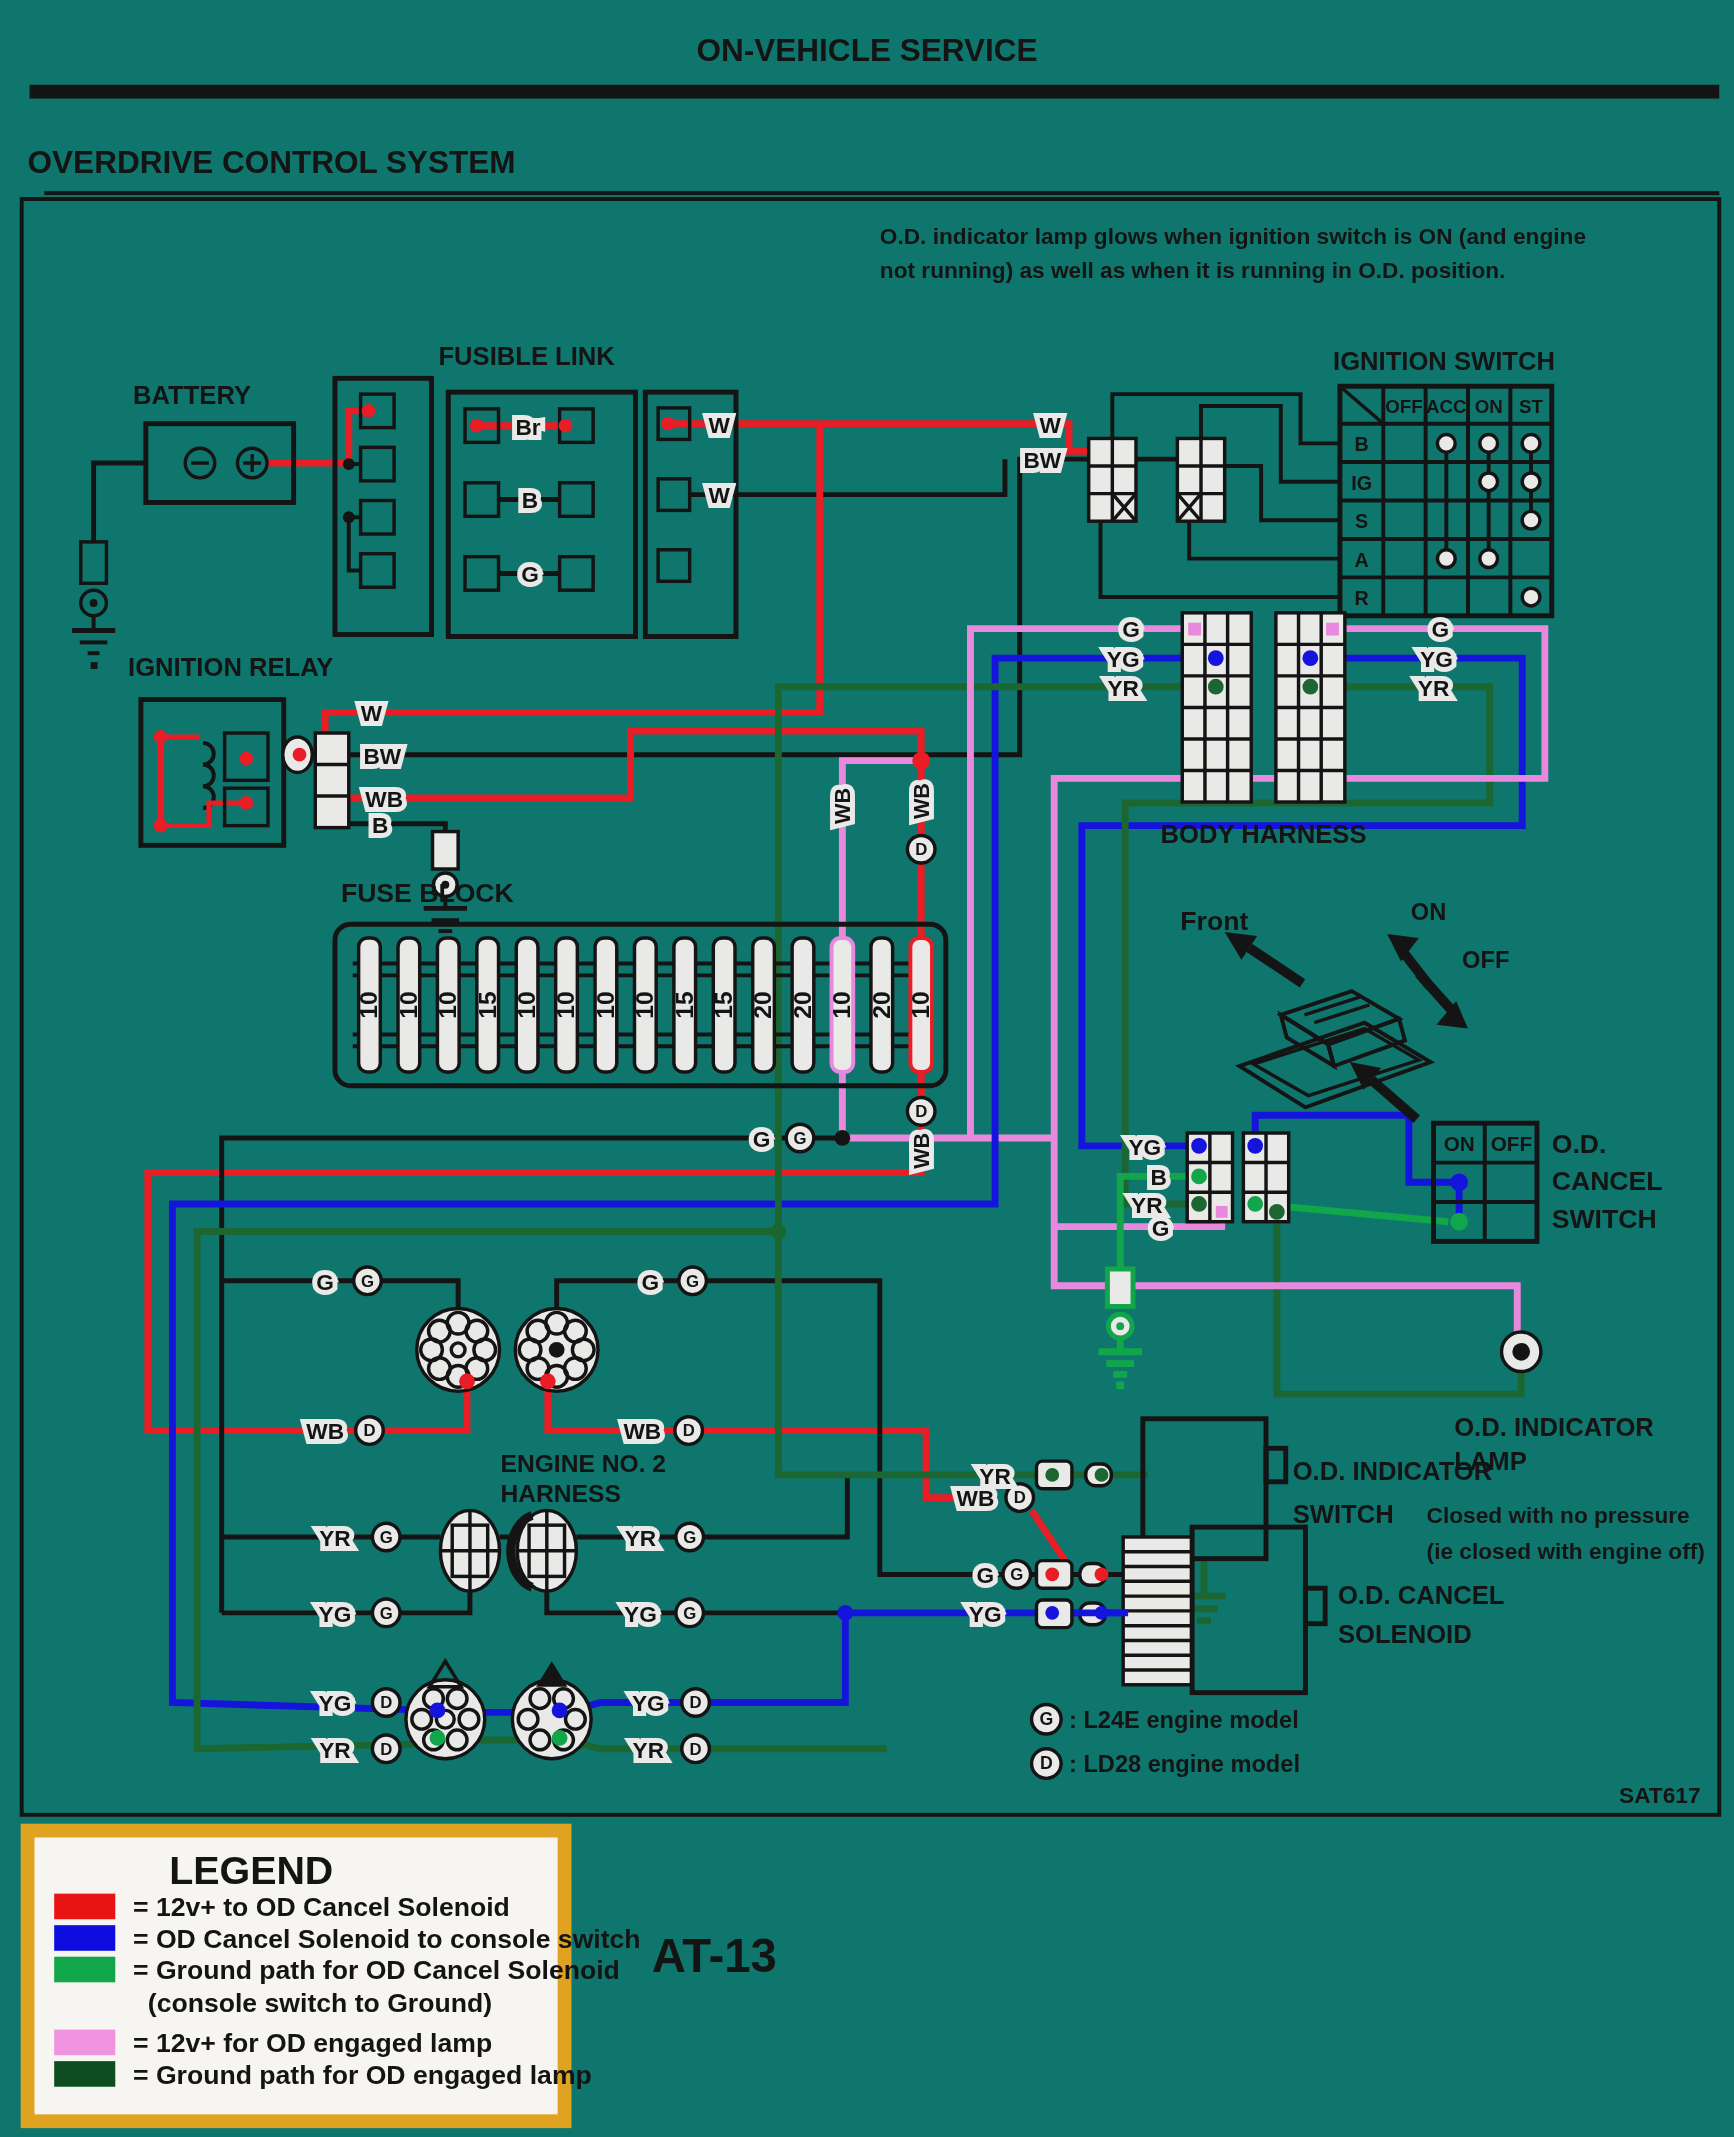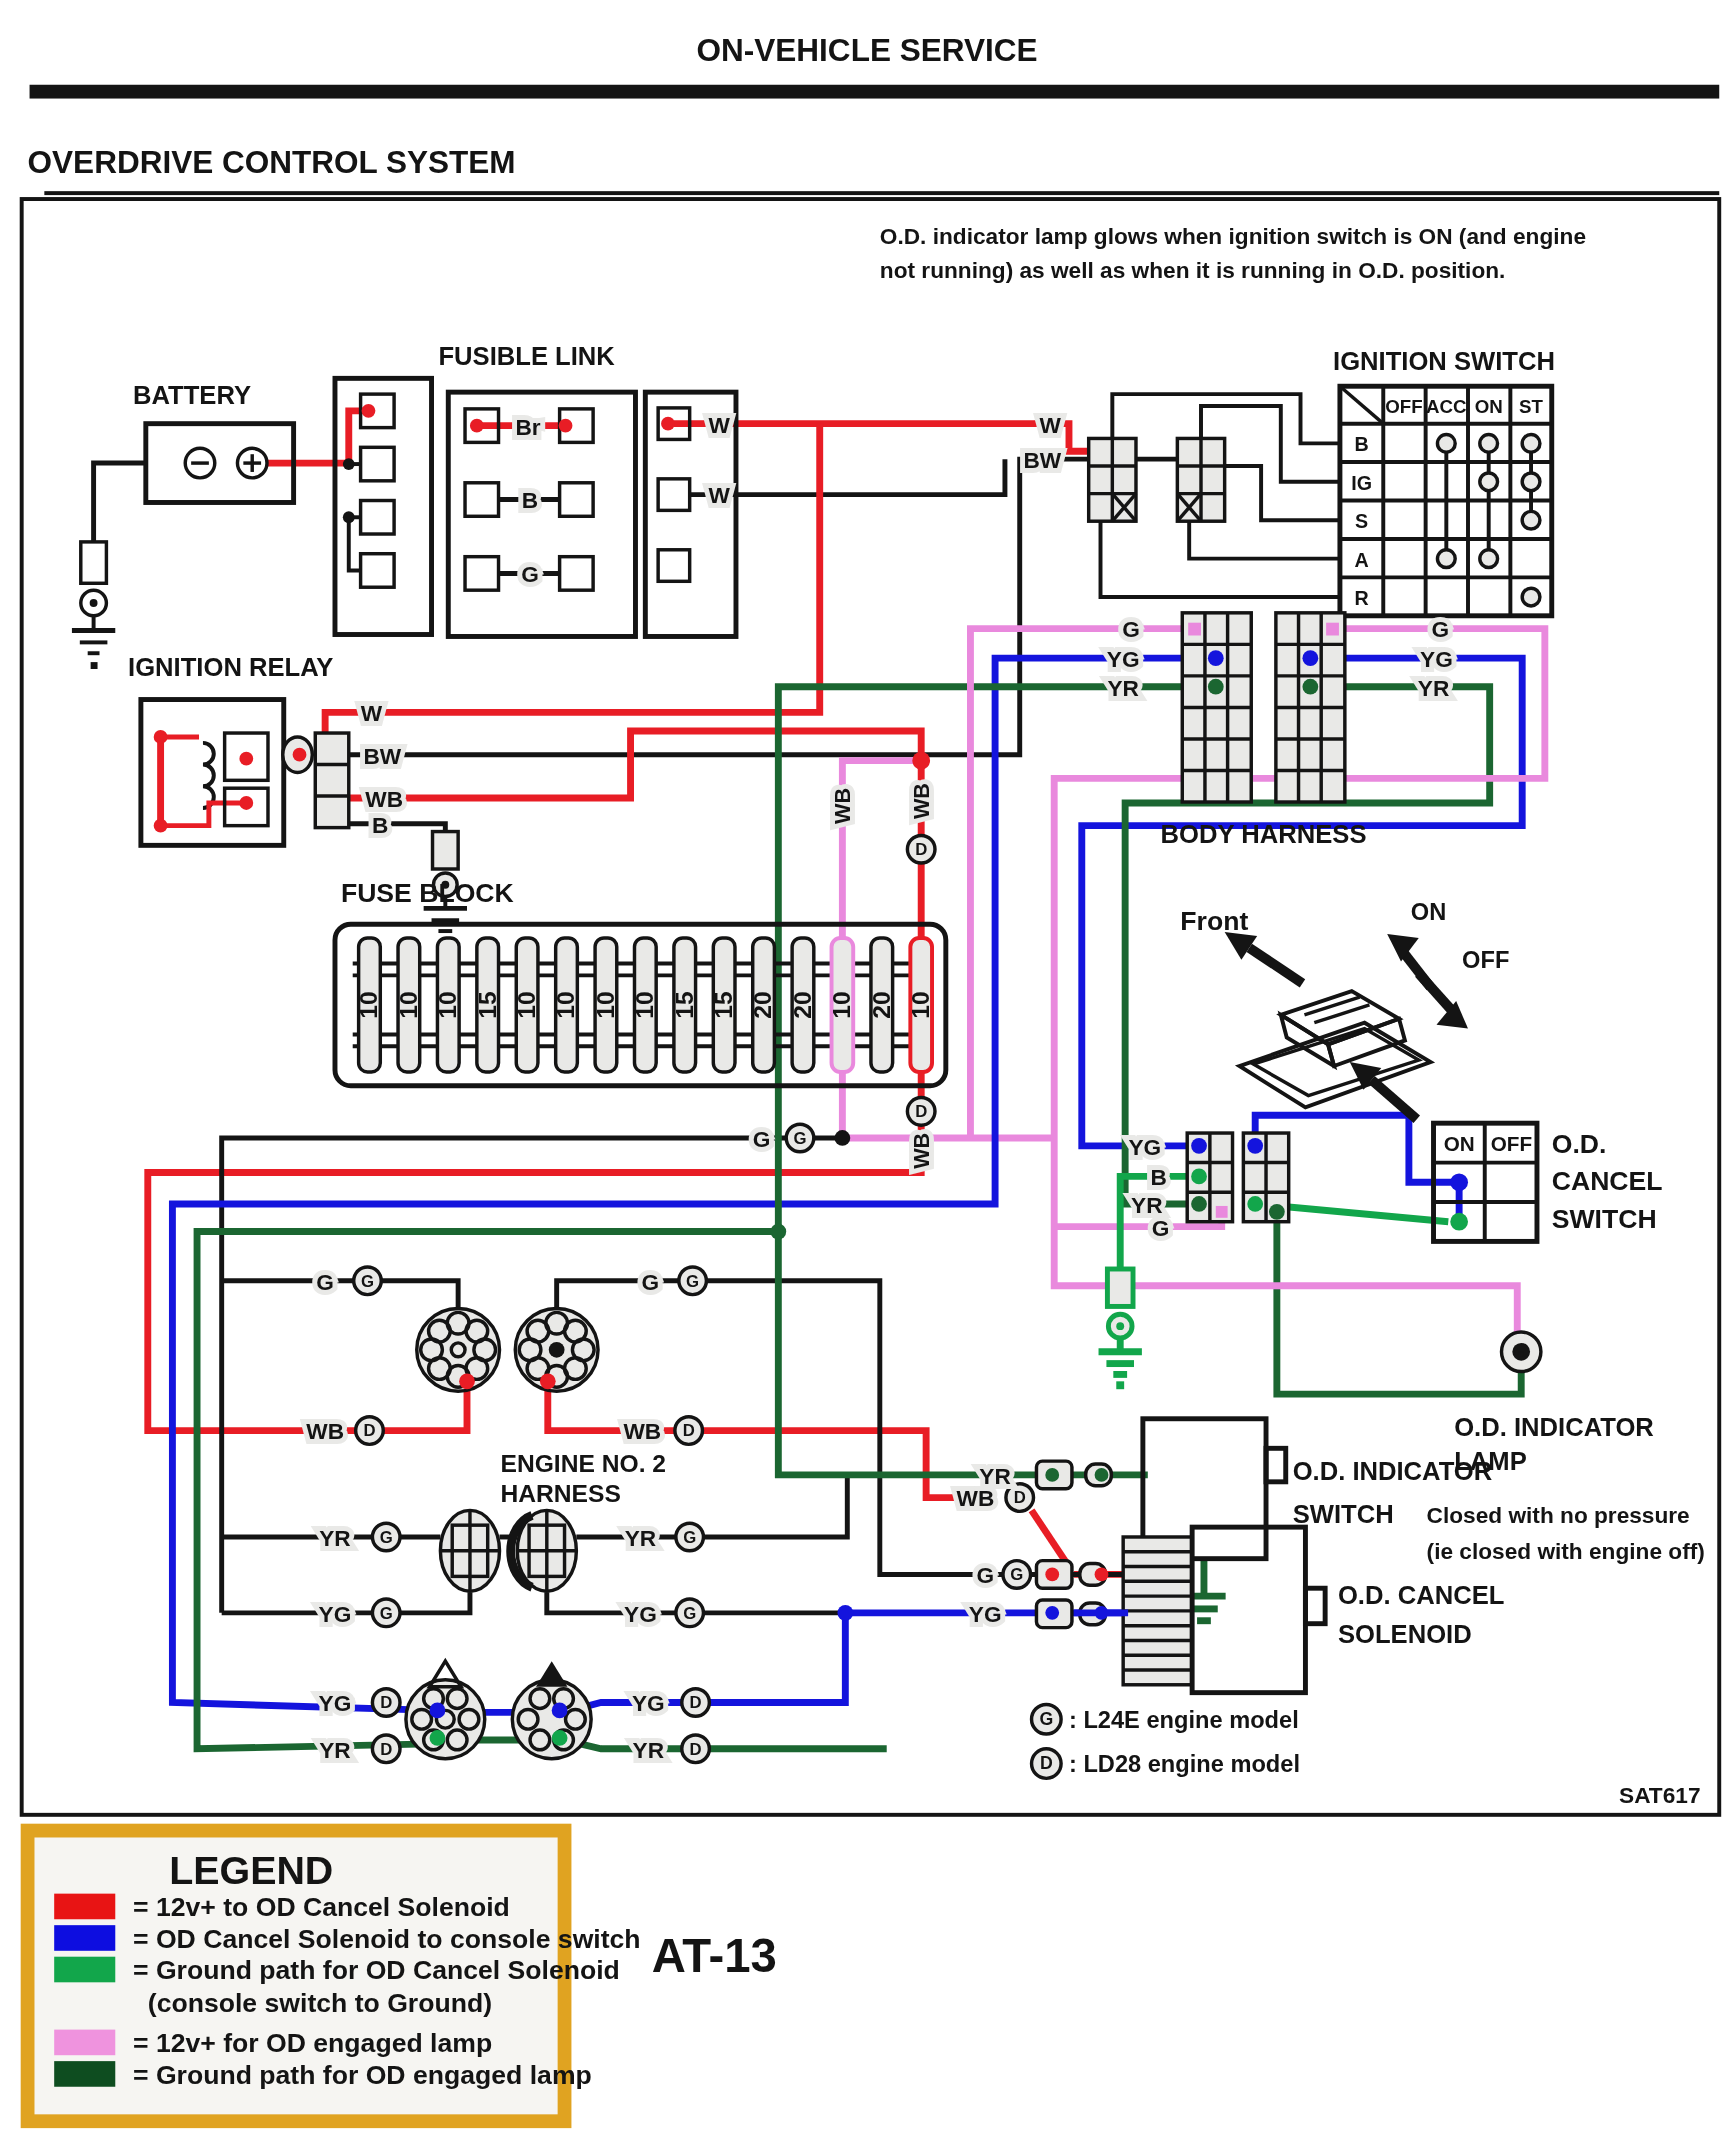--- a/index.html
+++ b/index.html
@@ -1,16 +1,16 @@
 <!DOCTYPE html>
 <html><head>
 <meta charset="utf-8">
 <style>
   html,body{margin:0;padding:0;background:#d8d8d6;}
-  .page{width:1735px;height:2138px;background:#ffffff;position:relative;font-family:"Liberation Sans",sans-serif;}
+  .page{width:1735px;height:2138px;background:#0f766e;position:relative;font-family:"Liberation Sans",sans-serif;}
   svg text{font-family:"Liberation Sans",sans-serif;font-weight:bold;fill:#141414;}
   .k4{stroke:#141414;stroke-width:4;fill:none}
   .k5{stroke:#141414;stroke-width:5;fill:none}
   .r7{stroke:#e81d25;stroke-width:7;fill:none}
   .p7{stroke:#e989dd;stroke-width:7;fill:none}
   .u7{stroke:#1414dd;stroke-width:7;fill:none}
   .g7{stroke:#12a64b;stroke-width:7;fill:none}
   .d7{stroke:#1b6631;stroke-width:7;fill:none}
   .bx{fill:none;stroke:#141414;stroke-width:5}
   .bx4{fill:none;stroke:#141414;stroke-width:3.5}

